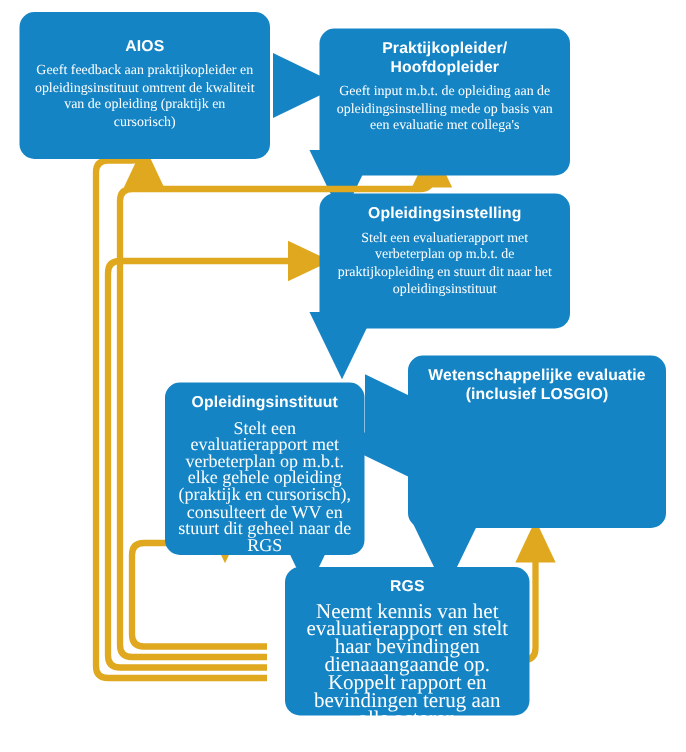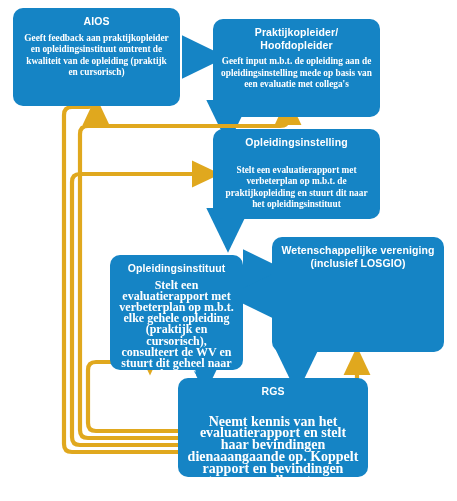--- a/index.html
+++ b/index.html
@@ -31,30 +31,30 @@
     font-weight:bold;
     font-size:10.5px;
     line-height:12.5px;
     letter-spacing:.1px;
     margin-bottom:5px;
   }
   .node .body{
     font-family:"Liberation Serif", serif;
     font-size:9.3px;
     line-height:11.6px;
-    font-weight:bold;
+    font-weight:normal;
   }
 
   
-  #n-aios            {left:13px;  top:8px;   width:167px; height:98px;}
+  #n-aios            {left:13px;  top:8px;   width:167px; height:98px;justify-content:center;}
   #n-praktijkopleider{left:213px; top:19px;   width:167px; height:98px;}
-  #n-instelling      {left:213px; top:129px; width:167px; height:90px;justify-content:space-between;}
+  #n-instelling      {left:213px; top:129px; width:167px; height:90px;}
   #n-instituut       {left:110px; top:255px; width:133px; height:115px;}
   #n-wv              {left:272px; top:237px; width:172px; height:115px;}
-  #n-rgs             {left:178px; top:378px; width:190px; height:99px;gap:13px;}
+  #n-rgs             {left:190px; top:378px; width:163px; height:99px;}
 
   #n-instituut .body, #n-wv .body{font-size:12px;line-height:11.2px;}
   #n-rgs .body{font-size:14px;line-height:11.9px;}
 </style>
 </head>
 <body>
 
 <div id="canvas">
 
   <svg class="wires" viewBox="0 0 457 501">
@@ -113,21 +113,21 @@
     <div class="title">Opleidingsinstelling</div>
     <div class="body">Stelt een evaluatierapport met verbeterplan op m.b.t. de praktijkopleiding en stuurt dit naar het opleidingsinstituut</div>
   </div>
 
   <div class="node" id="n-instituut">
     <div class="title">Opleidingsinstituut</div>
     <div class="body">Stelt een evaluatierapport met verbeterplan op m.b.t. elke gehele opleiding (praktijk en cursorisch), consulteert de WV en stuurt dit geheel naar de RGS</div>
   </div>
 
   <div class="node" id="n-wv">
-    <div class="title">Wetenschappelijke vereniging (inclusief LOSGIO)</div>
+    <div class="title">Wetenschappelijke evaluatie (inclusief LOSGIO)</div>
   </div>
 
   <div class="node" id="n-rgs">
     <div class="title">RGS</div>
     <div class="body">Neemt kennis van het evaluatierapport en stelt haar bevindingen dienaaangaande op. Koppelt rapport en bevindingen terug aan alle actoren</div>
   </div>
 
 </div>
 
 </body></html>

